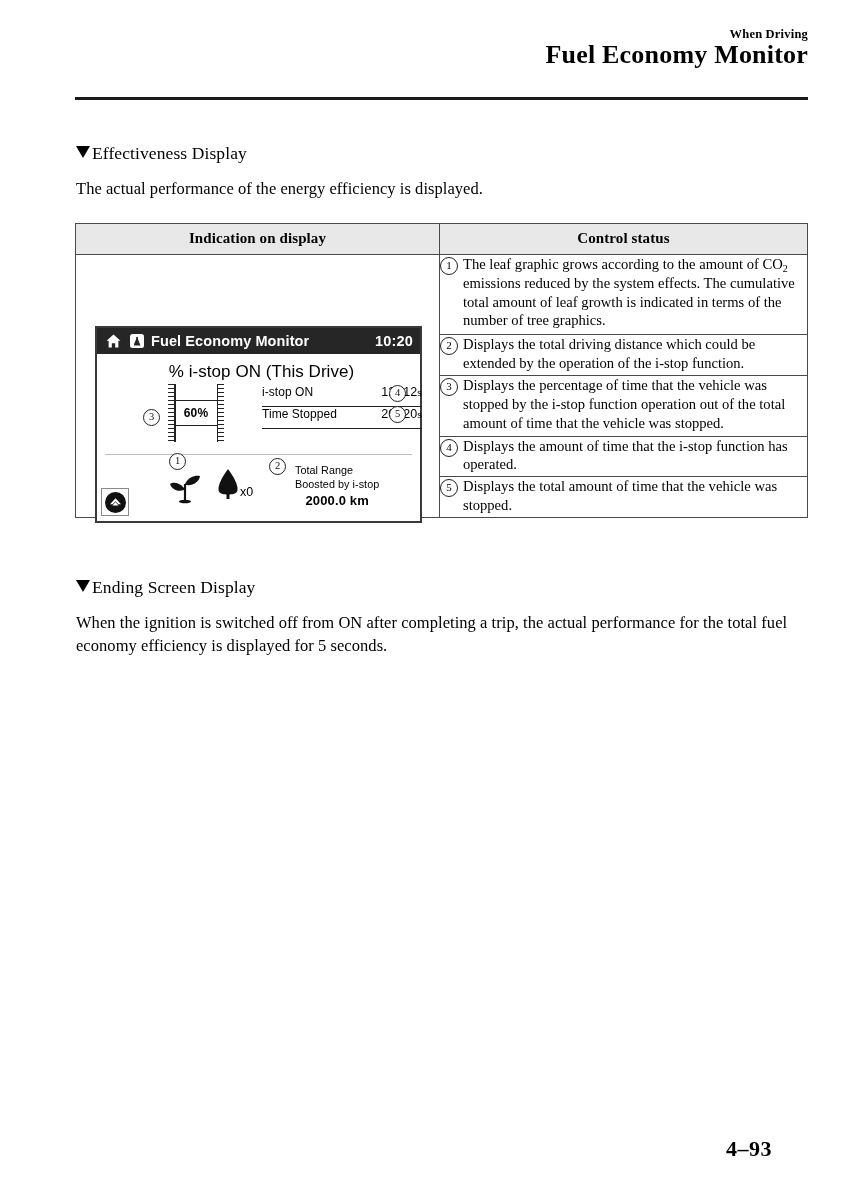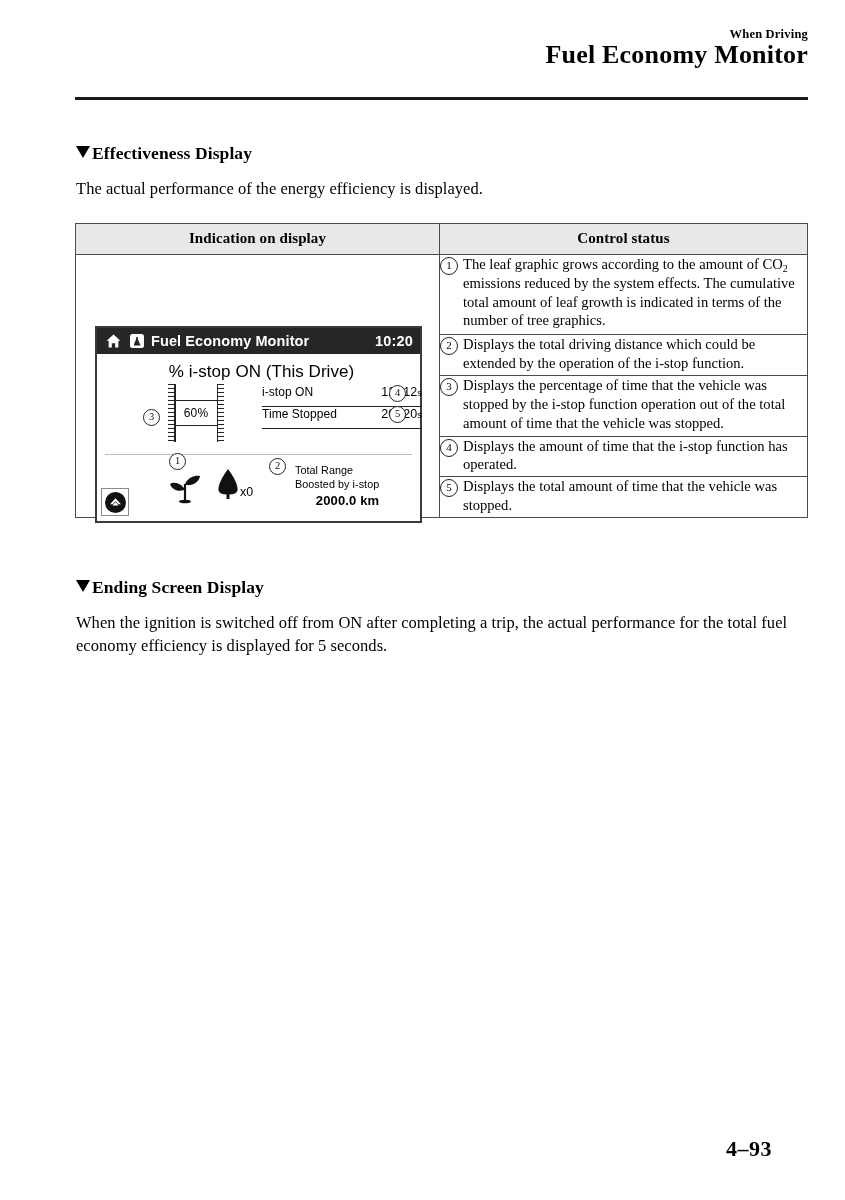--- a/index.html
+++ b/index.html
@@ -46,21 +46,21 @@
     width: 733px;
     height: 3px;
     background: #1a1a1a;
   }
 
   
   .section-heading {
     position: absolute;
     display: flex;
     align-items: baseline;
-    font-weight: bold;
+    font-weight: normal;
     font-size: 17.5px;
     letter-spacing: 0.1px;
   }
   .tri {
     display: inline-block;
     width: 0; height: 0;
     border-left: 7.5px solid transparent;
     border-right: 7.5px solid transparent;
     border-top: 12px solid #000;
     margin-right: 2px;
@@ -229,21 +229,21 @@
     top: 16px;
     height: 24px;
     border-top: 1.5px solid #222;
     border-bottom: 1.5px solid #222;
     display: flex;
     align-items: center;
     justify-content: center;
   }
   .gauge-val {
     font-size: 12px;
-    font-weight: normal;
+    font-weight: bold;
     letter-spacing: 0.1px;
   }
 
   .callout {
     position: absolute;
     width: 15px; height: 15px;
     border: 1px solid #222;
     border-radius: 50%;
     font-family: "Liberation Serif", serif;
     font-size: 10.5px;
@@ -306,21 +306,21 @@
     position: absolute;
     left: 198px;
     top: 110px;
     font-size: 10.8px;
     line-height: 1.28;
     letter-spacing: 0.05px;
   }
   .range-val {
     font-size: 13px;
     font-weight: bold;
-    text-align: right;
+    text-align: center;
     margin-top: 1px;
     letter-spacing: 0.15px;
   }
 
   .back-btn {
     position: absolute;
     left: 4px;
     bottom: 5px;
     width: 28px;
     height: 28px;

